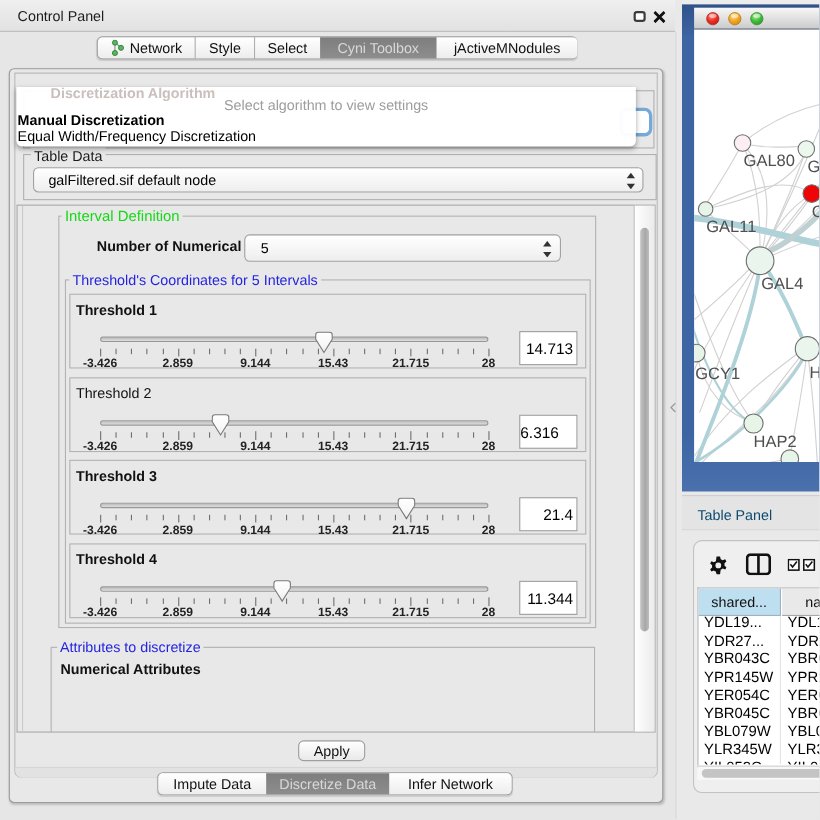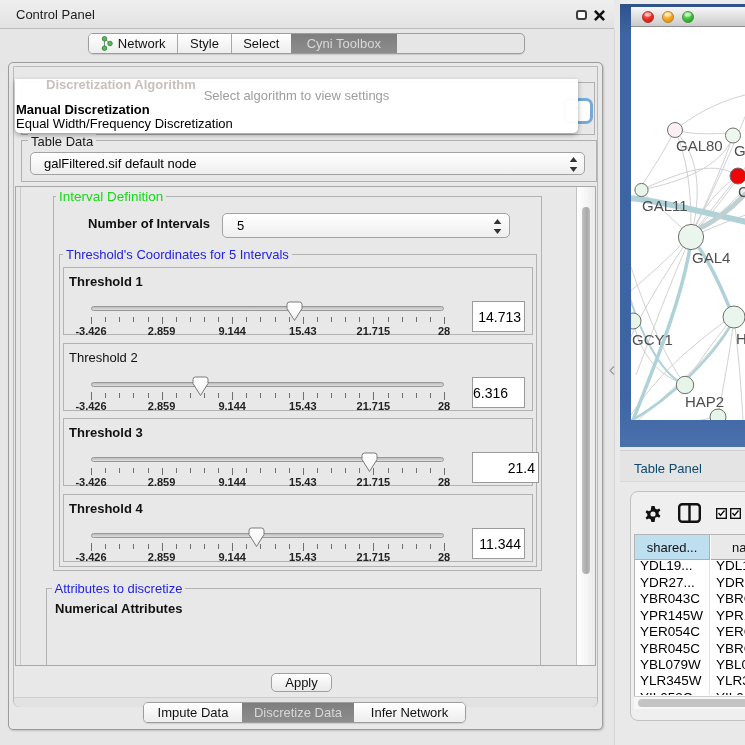--- a/index.html
+++ b/index.html
@@ -19,20 +19,21 @@
         <line x1="4.5" y1="3.5" x2="8" y2="6.5" stroke="#888" stroke-width="1"></line>
         <circle cx="3.5" cy="2.8" r="2.3" fill="#57b85a" stroke="#2e7d32" stroke-width="0.8"></circle>
         <circle cx="9" cy="7.5" r="2.3" fill="#57b85a" stroke="#2e7d32" stroke-width="0.8"></circle>
         <circle cx="3.5" cy="12.2" r="2.3" fill="#57b85a" stroke="#2e7d32" stroke-width="0.8"></circle>
       </svg>Network</div>
     <div class="abs" style="left:88.4px;top:0;width:1px;height:19px;background:#a8a8a8"></div>
     <div style="position:absolute;left:89.4px;top:0;width:52.3px;height:19px;background:linear-gradient(#ffffff,#ededed);color:#111;font-size:13px;text-align:center;line-height:19px;white-space:nowrap">Style</div>
     <div class="abs" style="left:141.7px;top:0;width:1px;height:19px;background:#a8a8a8"></div>
     <div style="position:absolute;left:142.7px;top:0;width:59.1px;height:19px;background:linear-gradient(#ffffff,#ededed);color:#111;font-size:13px;text-align:center;line-height:19px;white-space:nowrap">Select</div>
     <div style="position:absolute;left:201.8px;top:0;width:106.1px;height:19px;background:linear-gradient(#7e7e7e,#8d8d8d);color:#d8d8d8;font-size:13px;text-align:center;line-height:19px;white-space:nowrap">Cyni Toolbox</div>
+    <div style="position:absolute;left:307.9px;top:0;width:128.4px;height:19px;background:linear-gradient(#ffffff,#ededed);color:#111;border-radius:0 4px 4px 0;font-size:13px;text-align:center;line-height:19px;white-space:nowrap">jActiveMNodules</div>
   </div>
 
 <div class="abs" style="left:8px;top:62px;width:595px;height:668px;border:1px solid #9c9c9c;border-radius:5px;background:#e8e8e8;box-shadow:1px 1px 2px rgba(0,0,0,0.18)"></div>
 <div class="abs" style="left:13px;top:66px;width:585px;height:641px;border:1px solid #bababa;background:#e8e8e8;border-radius:0 0 6px 6px"></div>
 <div class="abs" style="left:14px;top:697px;width:583px;height:9.5px;background:#e2e2e2;border-radius:0 0 6px 6px;border-top:1px solid #cecece"></div>
 
 <div class="abs" style="left:21px;top:82px;width:574px;height:53px;border:1px solid #b0b0b0"></div>
 <div class="abs" style="left:563px;top:98px;width:30px;height:26px;border:3px solid #74a9d8;border-radius:7px;background:#fff"></div>
 
 <div class="abs" style="left:21px;top:140px;width:576px;height:42px;border:1px solid #b0b0b0"></div>
@@ -45,21 +46,21 @@
     </svg>
 </div>
 
 <div class="abs" style="left:15px;top:185.5px;width:580.5px;height:480.5px;border:1px solid #a8a8a8;background:#e8e8e8"></div>
 <div class="abs" style="left:19.5px;top:186.5px;width:1px;height:478px;background:#c9c9c9"></div>
 <div class="abs" style="left:575.5px;top:186.5px;width:19px;height:478.5px;background:linear-gradient(90deg,#ffffff,#ebebeb);border-left:1px solid #c4c4c4"></div>
 <div class="abs" style="left:581.5px;top:207px;width:8px;height:367px;border-radius:5px;background:linear-gradient(90deg,#c2c2c2,#a8a8a8 60%,#bdbdbd)"></div>
 
 <div class="abs" style="left:52.5px;top:196px;width:489px;height:375px;border:1px solid #b2b2b2"></div>
 <span class="abs" style="left:56px;top:189px;font-size:13.5px;color:#16d916;background:#e8e8e8;padding:0 3px">Interval Definition</span>
-<span class="abs" style="left:88px;top:216px;font-size:13px;font-weight:bold;color:#111">Number of Intervals</span>
+<span class="abs" style="left:88px;top:216px;font-size:13px;font-weight:bold;color:#111">Number of Numerical</span>
 <div class="abs" style="left:222px;top:213px;width:288px;height:25px;border:1px solid #a2a2a2;border-radius:5px;background:linear-gradient(#ffffff,#eeeeee)">
 <span class="abs" style="left:14px;top:4px;font-size:13px;color:#000">5</span>
 <svg class="abs" style="right:7px;top:5px" width="9" height="15" viewBox="0 0 9 15">
       <path d="M4.5,0 L8.3,5 L0.7,5 Z" fill="#333"></path>
       <path d="M4.5,15 L8.3,10 L0.7,10 Z" fill="#333"></path>
     </svg>
 </div>
 <div class="abs" style="left:58.5px;top:253.5px;width:478px;height:313px;border:1px solid #b2b2b2"></div>
 <span class="abs" style="left:63px;top:247px;font-size:13px;color:#2424e0;background:#e8e8e8;padding:0 3px">Threshold's Coordinates for 5 Intervals</span>
 
@@ -195,21 +196,21 @@
 <svg style="position:absolute;left:297.4px;top:32.5px" width="17" height="21" viewBox="0 0 17 21">
 <defs>
         <linearGradient id="thg418" x1="0" y1="0" x2="0" y2="1">
           <stop offset="0" stop-color="#ffffff"></stop>
           <stop offset="0.6" stop-color="#f8f8f8"></stop>
           <stop offset="1" stop-color="#ececec"></stop>
         </linearGradient>
       </defs>
 <path d="M1,7.5 L1,3.5 Q1,1 3.5,1 L13.5,1 Q16,1 16,3.5 L16,7.5 L8.5,19.5 Z" fill="url(#thg418)" stroke="#7a7a7a" stroke-width="1"></path>
     </svg>
-<div style="position:absolute;left:408px;top:33px;width:67px;height:31px;border:1px solid #9b9b9b;background:#fff;font-size:14px;color:#000;text-align:right;line-height:31px;padding-right:3px">21.4</div>
+<div style="position:absolute;left:408px;top:33px;width:53px;height:31px;border:1px solid #9b9b9b;background:#fff;font-size:14px;color:#000;text-align:right;line-height:31px;padding-right:3px">21.4</div>
 </div>
 <div style="position:absolute;left:63px;top:493.5px;width:470px;height:68px;border:1px solid #b2b2b2;background:#e8e8e8">
 <span style="position:absolute;left:5px;top:6px;font-size:13px;font-weight:bold;color:#111">Threshold 4</span>
 <div style="position:absolute;left:27px;top:38px;width:353px;height:5px;border-radius:3px;border:1px solid #989898;background:linear-gradient(#bcbcbc,#dedede)"></div>
 <div style="position:absolute;left:27.0px;top:48.5px;width:1px;height:7.5px;background:#6f6f6f"></div>
     <div style="position:absolute;left:41.1px;top:49px;width:1px;height:5px;background:#6f6f6f"></div>
     <div style="position:absolute;left:55.2px;top:49px;width:1px;height:5px;background:#6f6f6f"></div>
     <div style="position:absolute;left:69.4px;top:49px;width:1px;height:5px;background:#6f6f6f"></div>
     <div style="position:absolute;left:83.5px;top:49px;width:1px;height:5px;background:#6f6f6f"></div>
     <div style="position:absolute;left:97.6px;top:48.5px;width:1px;height:7.5px;background:#6f6f6f"></div>

